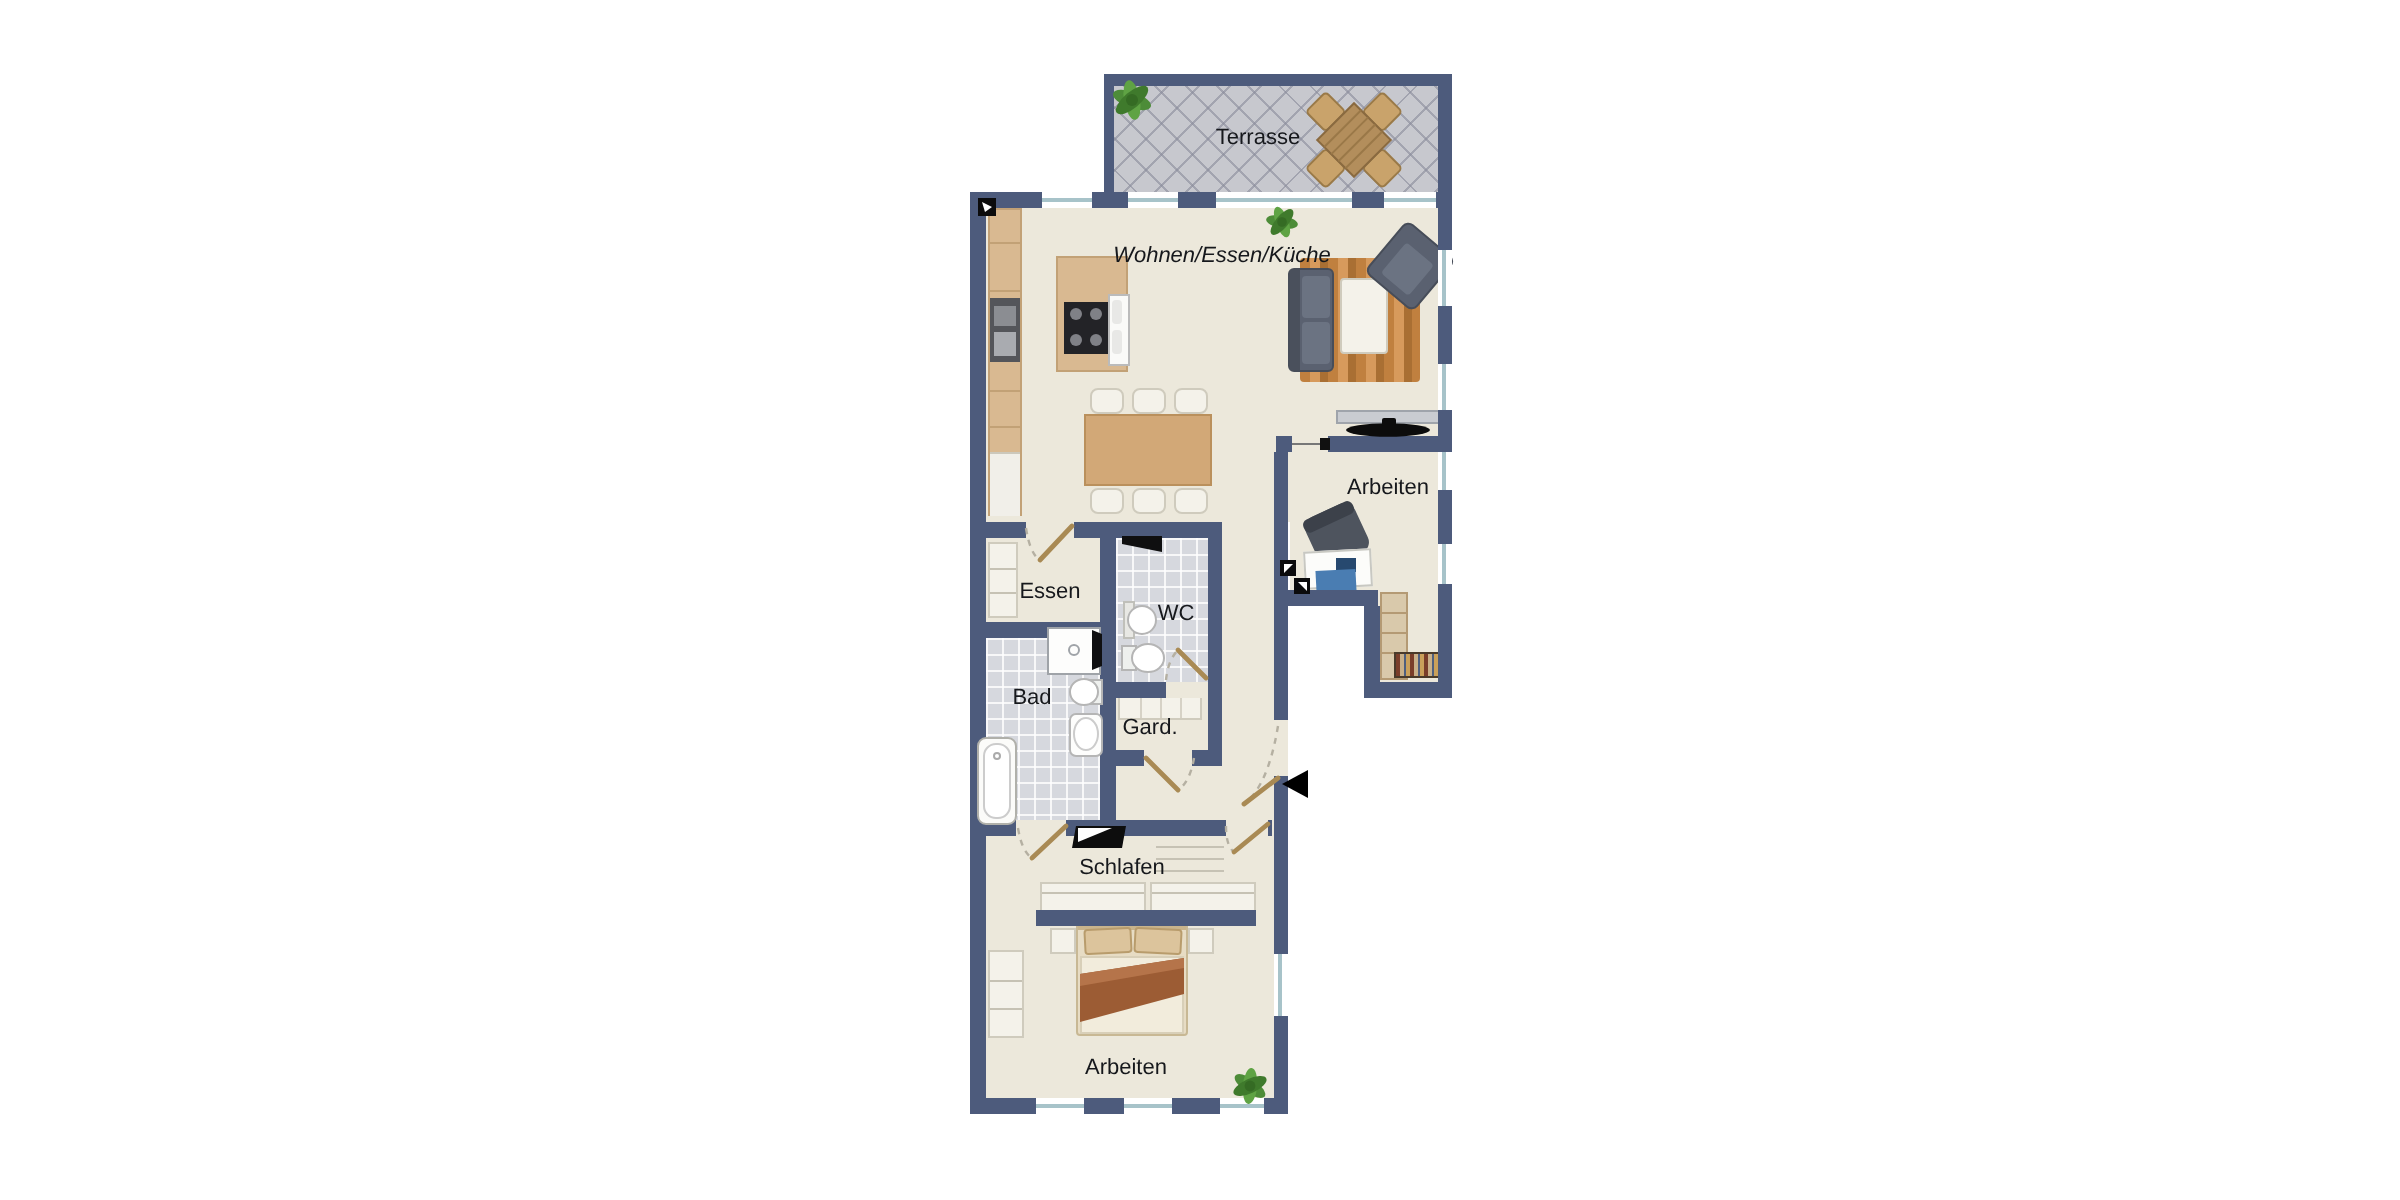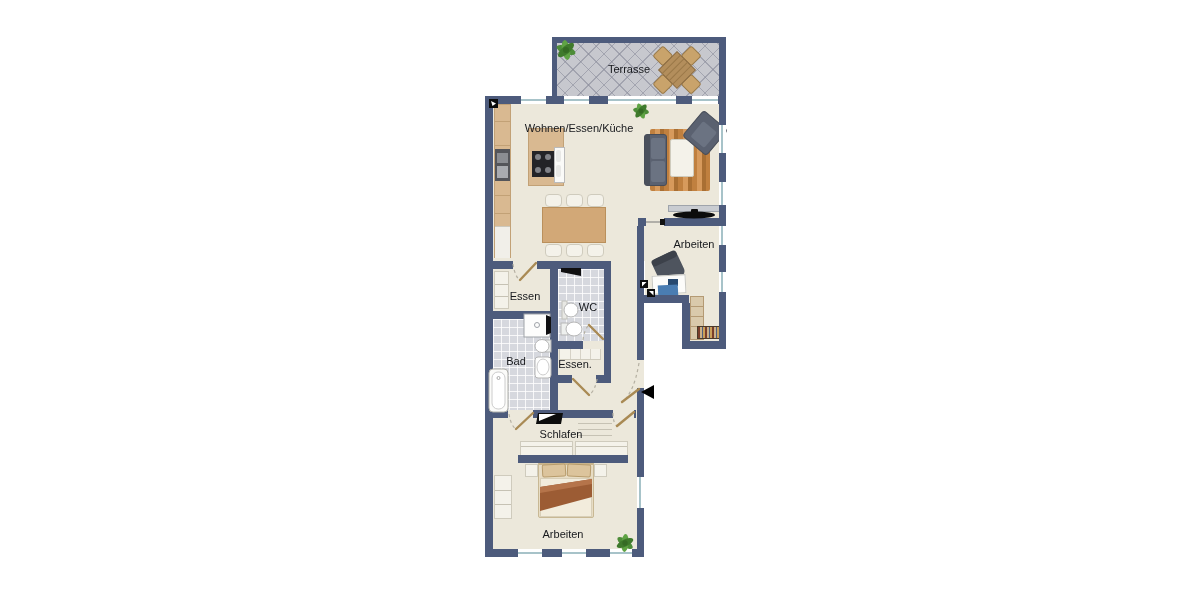--- a/index.html
+++ b/index.html
@@ -271,22 +271,22 @@
     </g>
     <g transform="translate(625,543) scale(0.9)">
       <ellipse rx="10" ry="4" fill="#4d8c38" transform="rotate(35)"></ellipse>
       <ellipse rx="10" ry="4" fill="#5fa344" transform="rotate(95)"></ellipse>
       <ellipse rx="10" ry="4" fill="#3f7a2c" transform="rotate(155)"></ellipse>
       <circle r="3" fill="#356b24"></circle>
     </g>
   </svg>
 
   <span class="lbl" style="left:629px;top:69px;">Terrasse</span>
-  <span class="lbl" style="left:579px;top:128px;">Wohnen/Essen/Küche</span>
+  <span class="lbl" style="left:611px;top:128px;font-style:italic;">Wohnen/Essen/Küche</span>
   <span class="lbl" style="left:694px;top:244px;">Arbeiten</span>
   <span class="lbl" style="left:525px;top:296px;">Essen</span>
   <span class="lbl" style="left:588px;top:307px;">WC</span>
-  <span class="lbl" style="left:516px;top:361px;">Bad</span>
-  <span class="lbl" style="left:575px;top:364px;">Essen.</span>
+  <span class="lbl" style="left:516px;top:349px;">Bad</span>
+  <span class="lbl" style="left:575px;top:364px;">Gard.</span>
   <span class="lbl" style="left:561px;top:434px;">Schlafen</span>
   <span class="lbl" style="left:563px;top:534px;">Arbeiten</span>
 
 </div>
 
 </body></html>

